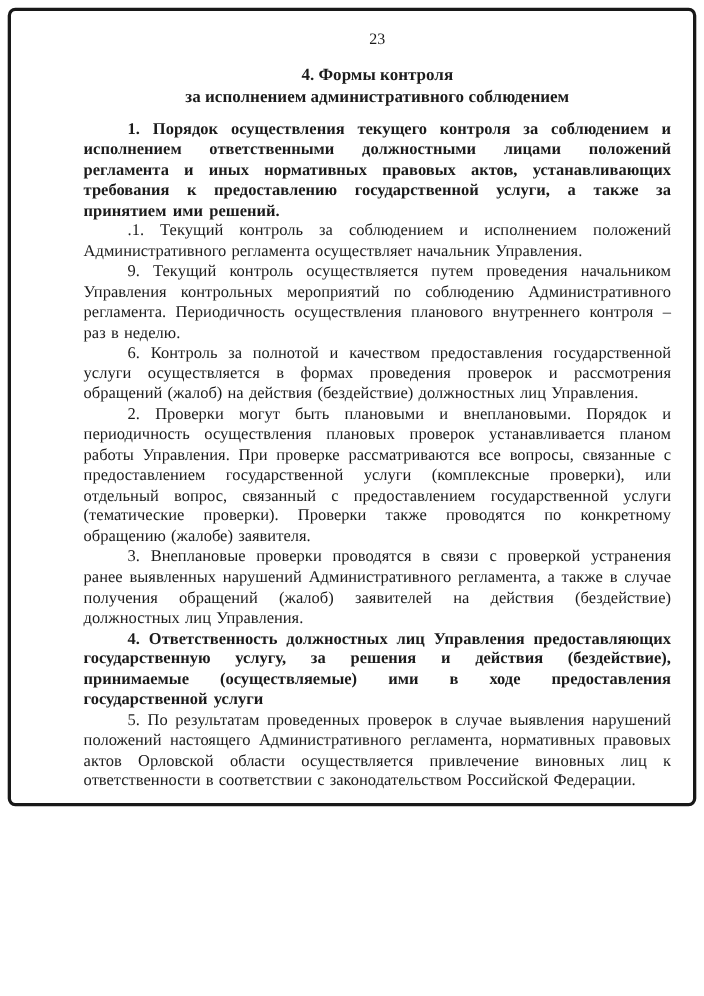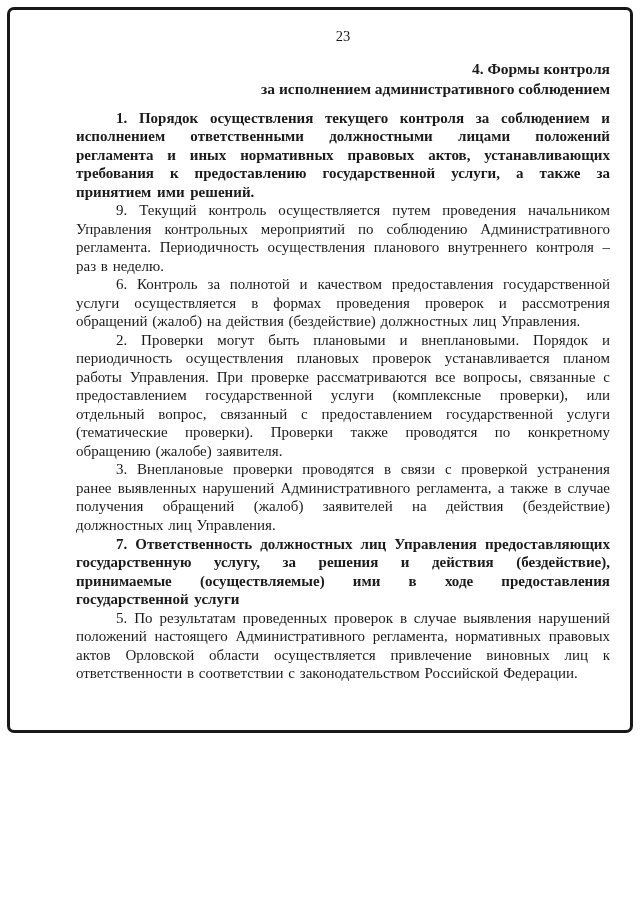--- a/index.html
+++ b/index.html
@@ -32,21 +32,21 @@
     left: 76px;
     right: 30px;
     bottom: 30px;
   }
   .page-number {
     text-align: center;
     font-size: 14.5px;
     margin: 0 0 14px 0;
   }
   .doc-heading {
-    text-align: right;
+    text-align: center;
     font-weight: bold;
     font-size: 15.5px;
     line-height: 1.28;
     margin: 0 0 10px 0;
   }
   p.para {
     margin: 0;
     font-size: 15px;
     line-height: 1.235;
     text-align: justify;
@@ -69,23 +69,24 @@
   <div class="content">
 
     <div class="page-number">23</div>
 
     <div class="doc-heading">
       <div>4. Формы контроля</div>
       <div>за исполнением административного соблюдением</div>
     </div>
 
     <p class="para bold spaced">1. Порядок осуществления текущего контроля за соблюдением и исполнением ответственными должностными лицами положений регламента и иных нормативных правовых актов, устанавливающих требования к предоставлению государственной услуги, а также за принятием ими решений.</p>
+    <p class="para">.1. Текущий контроль за соблюдением и исполнением положений Административного регламента осуществляет начальник Управления.</p>
     <p class="para">9. Текущий контроль осуществляется путем проведения начальником Управления контрольных мероприятий по соблюдению Административного регламента. Периодичность осуществления планового внутреннего контроля – раз в неделю.</p>
 
     <p class="para">6.  Контроль за полнотой и качеством предоставления государственной услуги осуществляется в формах проведения проверок и рассмотрения обращений (жалоб) на действия (бездействие) должностных лиц Управления.</p>
     <p class="para">2. Проверки могут быть плановыми и внеплановыми. Порядок и периодичность осуществления плановых проверок устанавливается планом работы Управления. При проверке рассматриваются все вопросы, связанные с предоставлением государственной услуги (комплексные проверки), или отдельный вопрос, связанный с предоставлением государственной услуги (тематические проверки). Проверки также проводятся по конкретному обращению (жалобе) заявителя.</p>
     <p class="para">3. Внеплановые проверки проводятся в связи с проверкой устранения ранее выявленных нарушений Административного регламента, а также в случае получения обращений (жалоб) заявителей на действия (бездействие) должностных лиц Управления.</p>
 
-    <p class="para bold spaced">7. Ответственность должностных лиц Управления предоставляющих государственную услугу, за решения и действия (бездействие), принимаемые (осуществляемые) ими в ходе предоставления государственной услуги</p>
+    <p class="para bold spaced">4. Ответственность должностных лиц Управления предоставляющих государственную услугу, за решения и действия (бездействие), принимаемые (осуществляемые) ими в ходе предоставления государственной услуги</p>
     <p class="para">5. По результатам проведенных проверок в случае выявления нарушений положений настоящего Административного регламента, нормативных правовых актов Орловской области  осуществляется привлечение виновных лиц к ответственности в соответствии с законодательством Российской Федерации.</p>
 
   </div>
 </div>
 
 </body></html>

